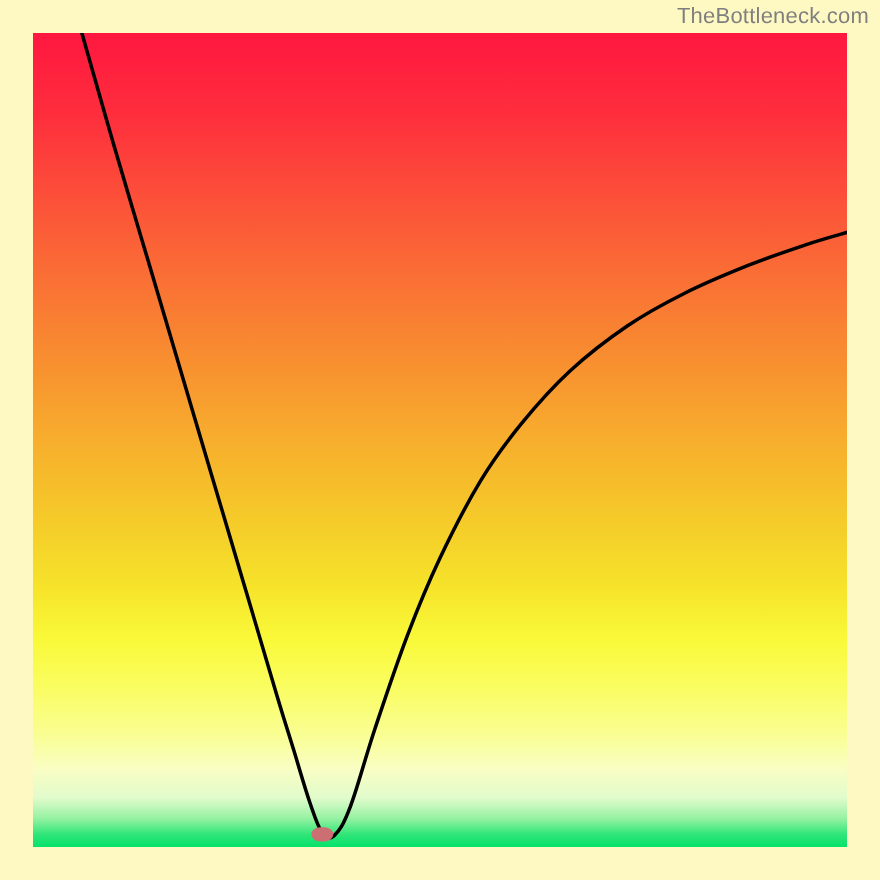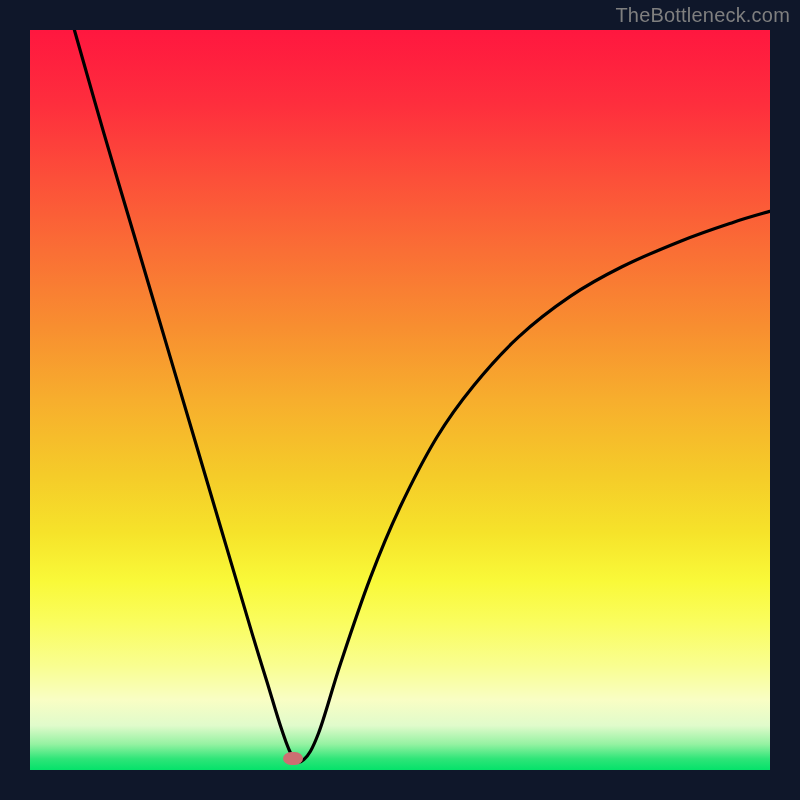--- a/index.html
+++ b/index.html
@@ -7,21 +7,21 @@
     padding: 0;
     width: 800px;
     height: 800px;
     background: #000000;
     overflow: hidden;
   }
   .outer {
     position: relative;
     width: 800px;
     height: 800px;
-    background: #0f172a;
+    background: #fef9c3;
   }
   .watermark {
     position: absolute;
     top: 4px;
     right: 10px;
     font-family: Arial, Helvetica, sans-serif;
     font-size: 20px;
     color: #7f7f7f;
     letter-spacing: 0.2px;
     z-index: 10;

